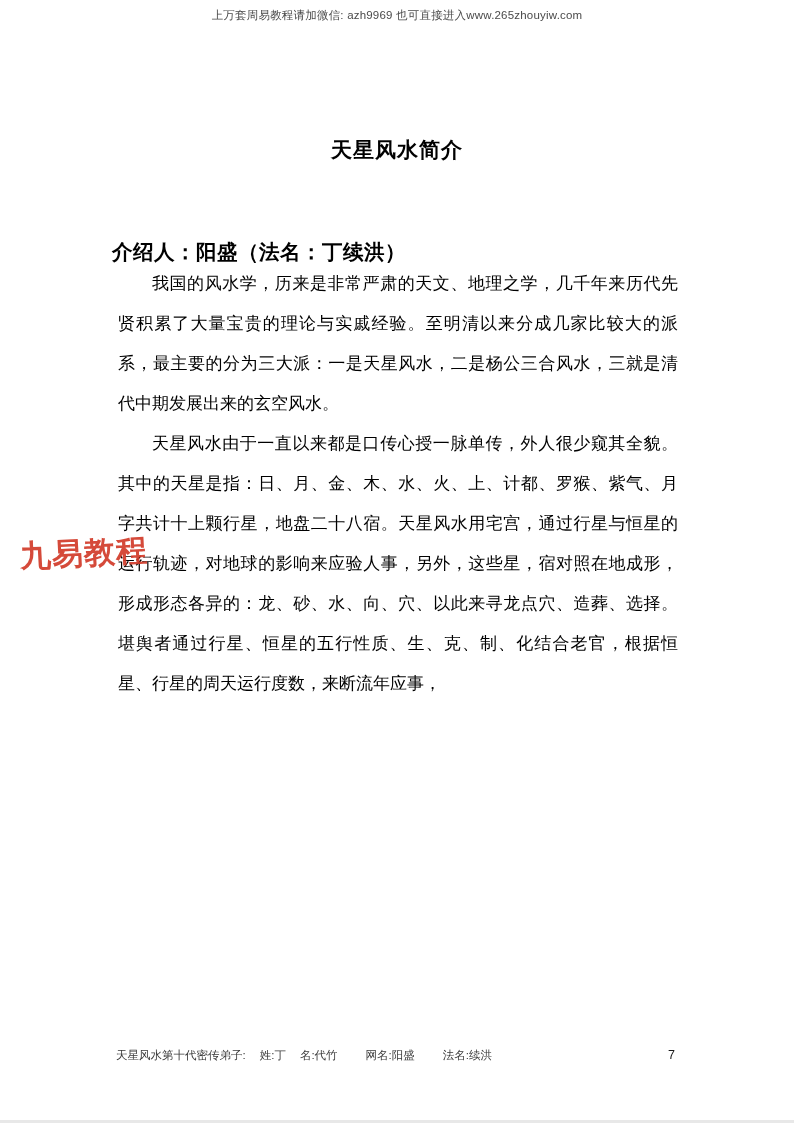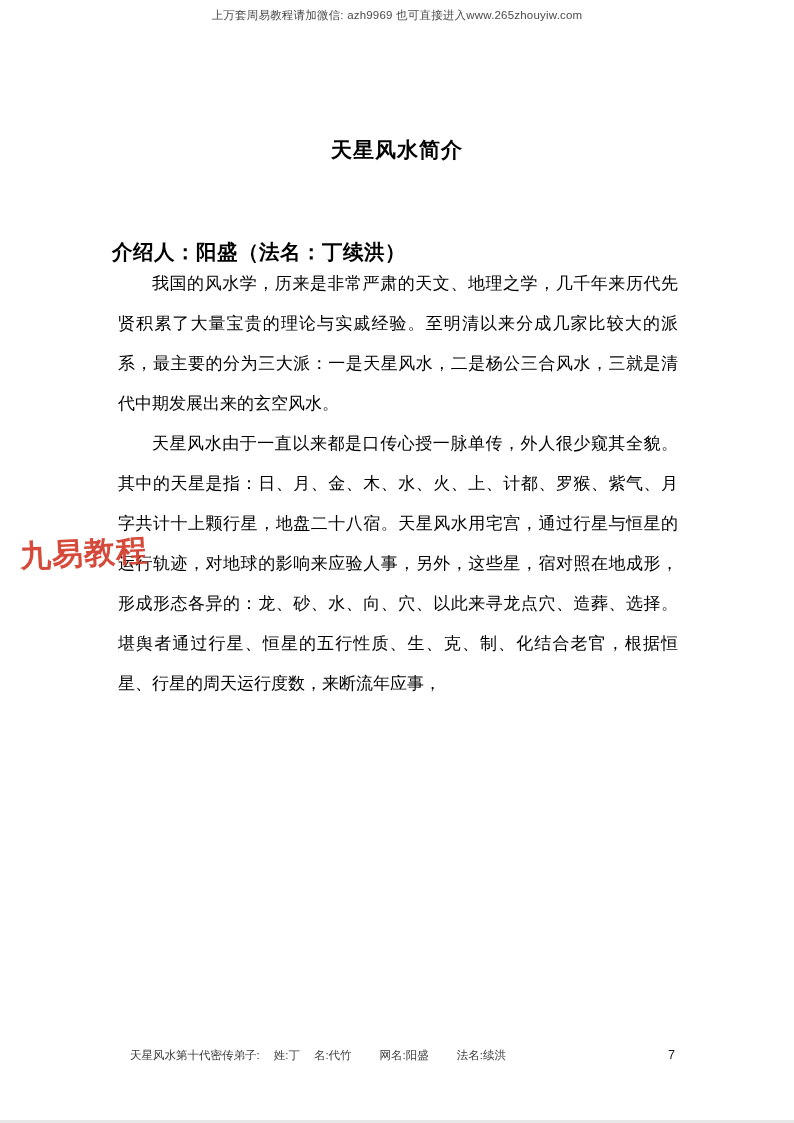--- a/index.html
+++ b/index.html
@@ -80,21 +80,21 @@
   }
   .footer {
     position: absolute;
     bottom: 52px;
     left: 0;
     width: 100%;
     height: 20px;
   }
   .footer-left {
     position: absolute;
-    left: 130px;
+    left: 116px;
     top: 0;
     font-family: "Liberation Sans", sans-serif;
     font-size: 11.5px;
     color: #3a3a3a;
     white-space: nowrap;
   }
   .footer-left span.gap {
     display: inline-block;
     width: 14px;
   }

